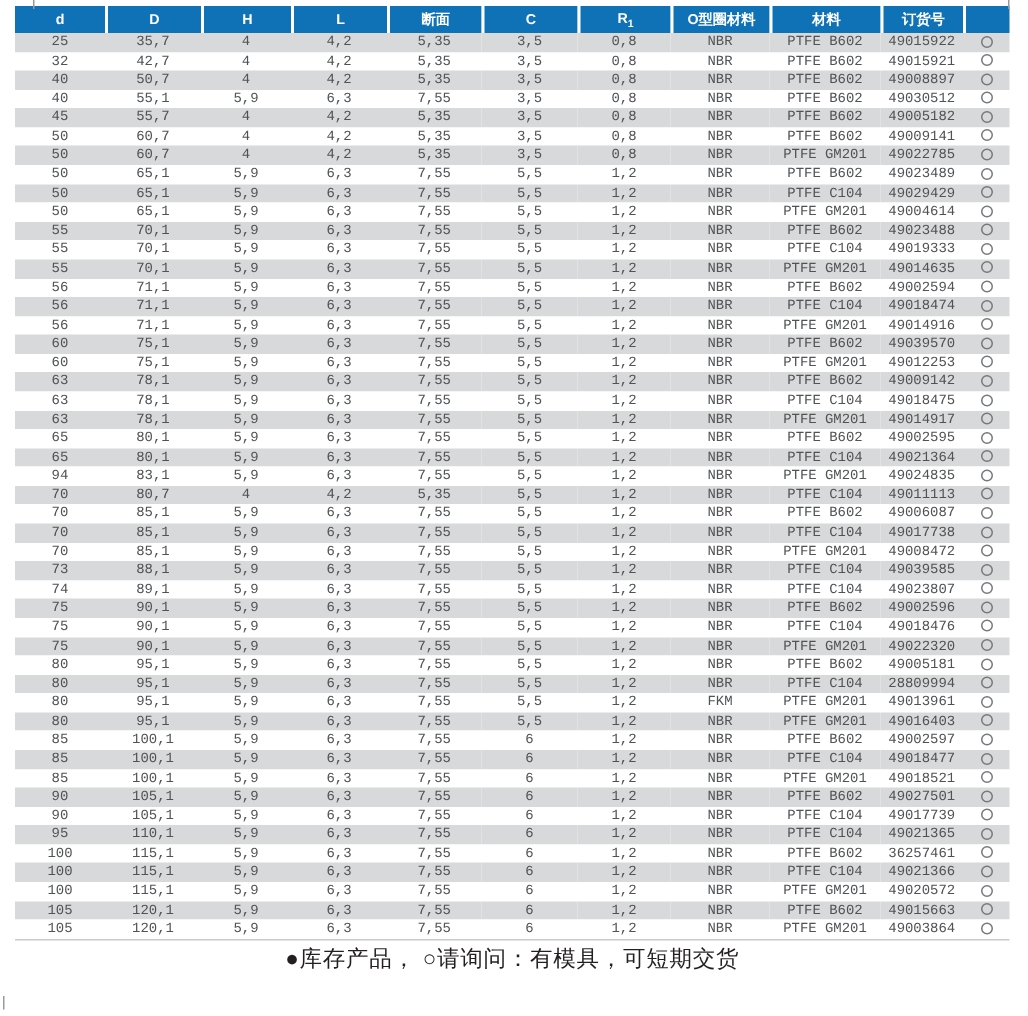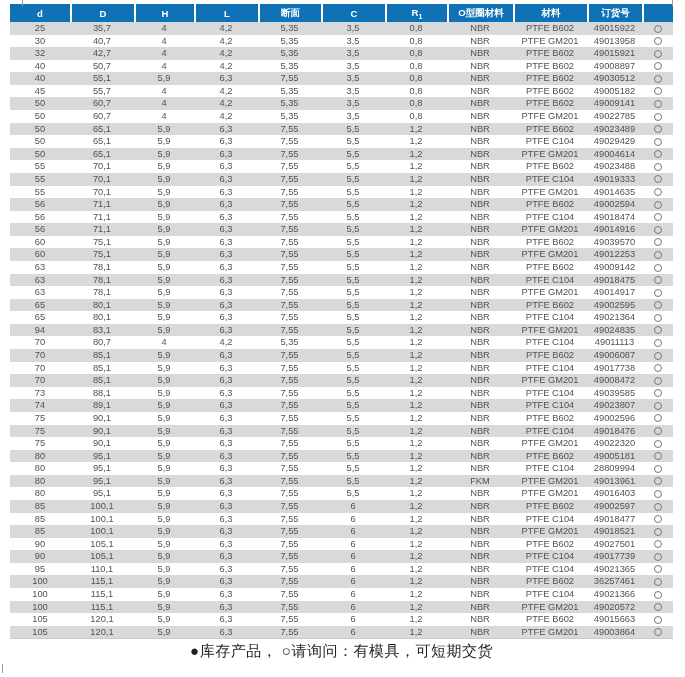--- a/index.html
+++ b/index.html
@@ -10,21 +10,21 @@
   thead th{background:#0f72b7;color:#ffffff;font-size:9.5px;font-weight:bold;
            height:18px;padding:0;text-align:center;vertical-align:middle;
            white-space:nowrap;overflow:hidden;}
   thead th + th{border-left:2px solid #ffffff;}
   thead th sub{font-size:7px;}
   tbody tr{height:12.58px;}
   tbody tr:nth-child(odd){background:#d8d9da;}
   tbody tr:nth-child(even){background:#ffffff;}
   tbody td{font-size:9.3px;color:#515254;text-align:center;vertical-align:middle;
            padding:0;line-height:12.58px;white-space:nowrap;overflow:hidden;}
-  tbody{border-bottom:6px solid #8b5cf6;}
+  tbody{border-bottom:6px solid #8b5cf6;font-family:Liberation Mono, monospace;}
   .bottom-line{width:663px;height:1px;background:#c9cacb;margin-left:10px;}
   .ring{display:inline-block;width:6px;height:6px;border:1px solid #77787b;
         border-radius:50%;vertical-align:middle;}
   .footnote{width:663px;margin-left:10px;margin-top:3px;text-align:center;
             font-size:15px;color:#231f20;letter-spacing:0.5px;}
   .mark{position:absolute;background:#9a9a9a;}
   .mark-tl{left:22px;top:0;width:1px;height:6px;}
   .mark-tr{left:672px;top:0;width:1px;height:6px;}
   .mark-bl{left:2px;top:664px;width:1px;height:9px;}
 </style>
@@ -73,33 +73,20 @@
           <td>4,2</td>
           <td>5,35</td>
           <td>3,5</td>
           <td>0,8</td>
           <td>NBR</td>
           <td>PTFE B602</td>
           <td>49015922</td>
           <td><span class="ring"></span></td>
         </tr>
         <tr>
-          <td>30</td>
-          <td>40,7</td>
-          <td>4</td>
-          <td>4,2</td>
-          <td>5,35</td>
-          <td>3,5</td>
-          <td>0,8</td>
-          <td>NBR</td>
-          <td>PTFE GM201</td>
-          <td>49013958</td>
-          <td><span class="ring"></span></td>
-        </tr>
-        <tr>
           <td>32</td>
           <td>42,7</td>
           <td>4</td>
           <td>4,2</td>
           <td>5,35</td>
           <td>3,5</td>
           <td>0,8</td>
           <td>NBR</td>
           <td>PTFE B602</td>
           <td>49015921</td>

